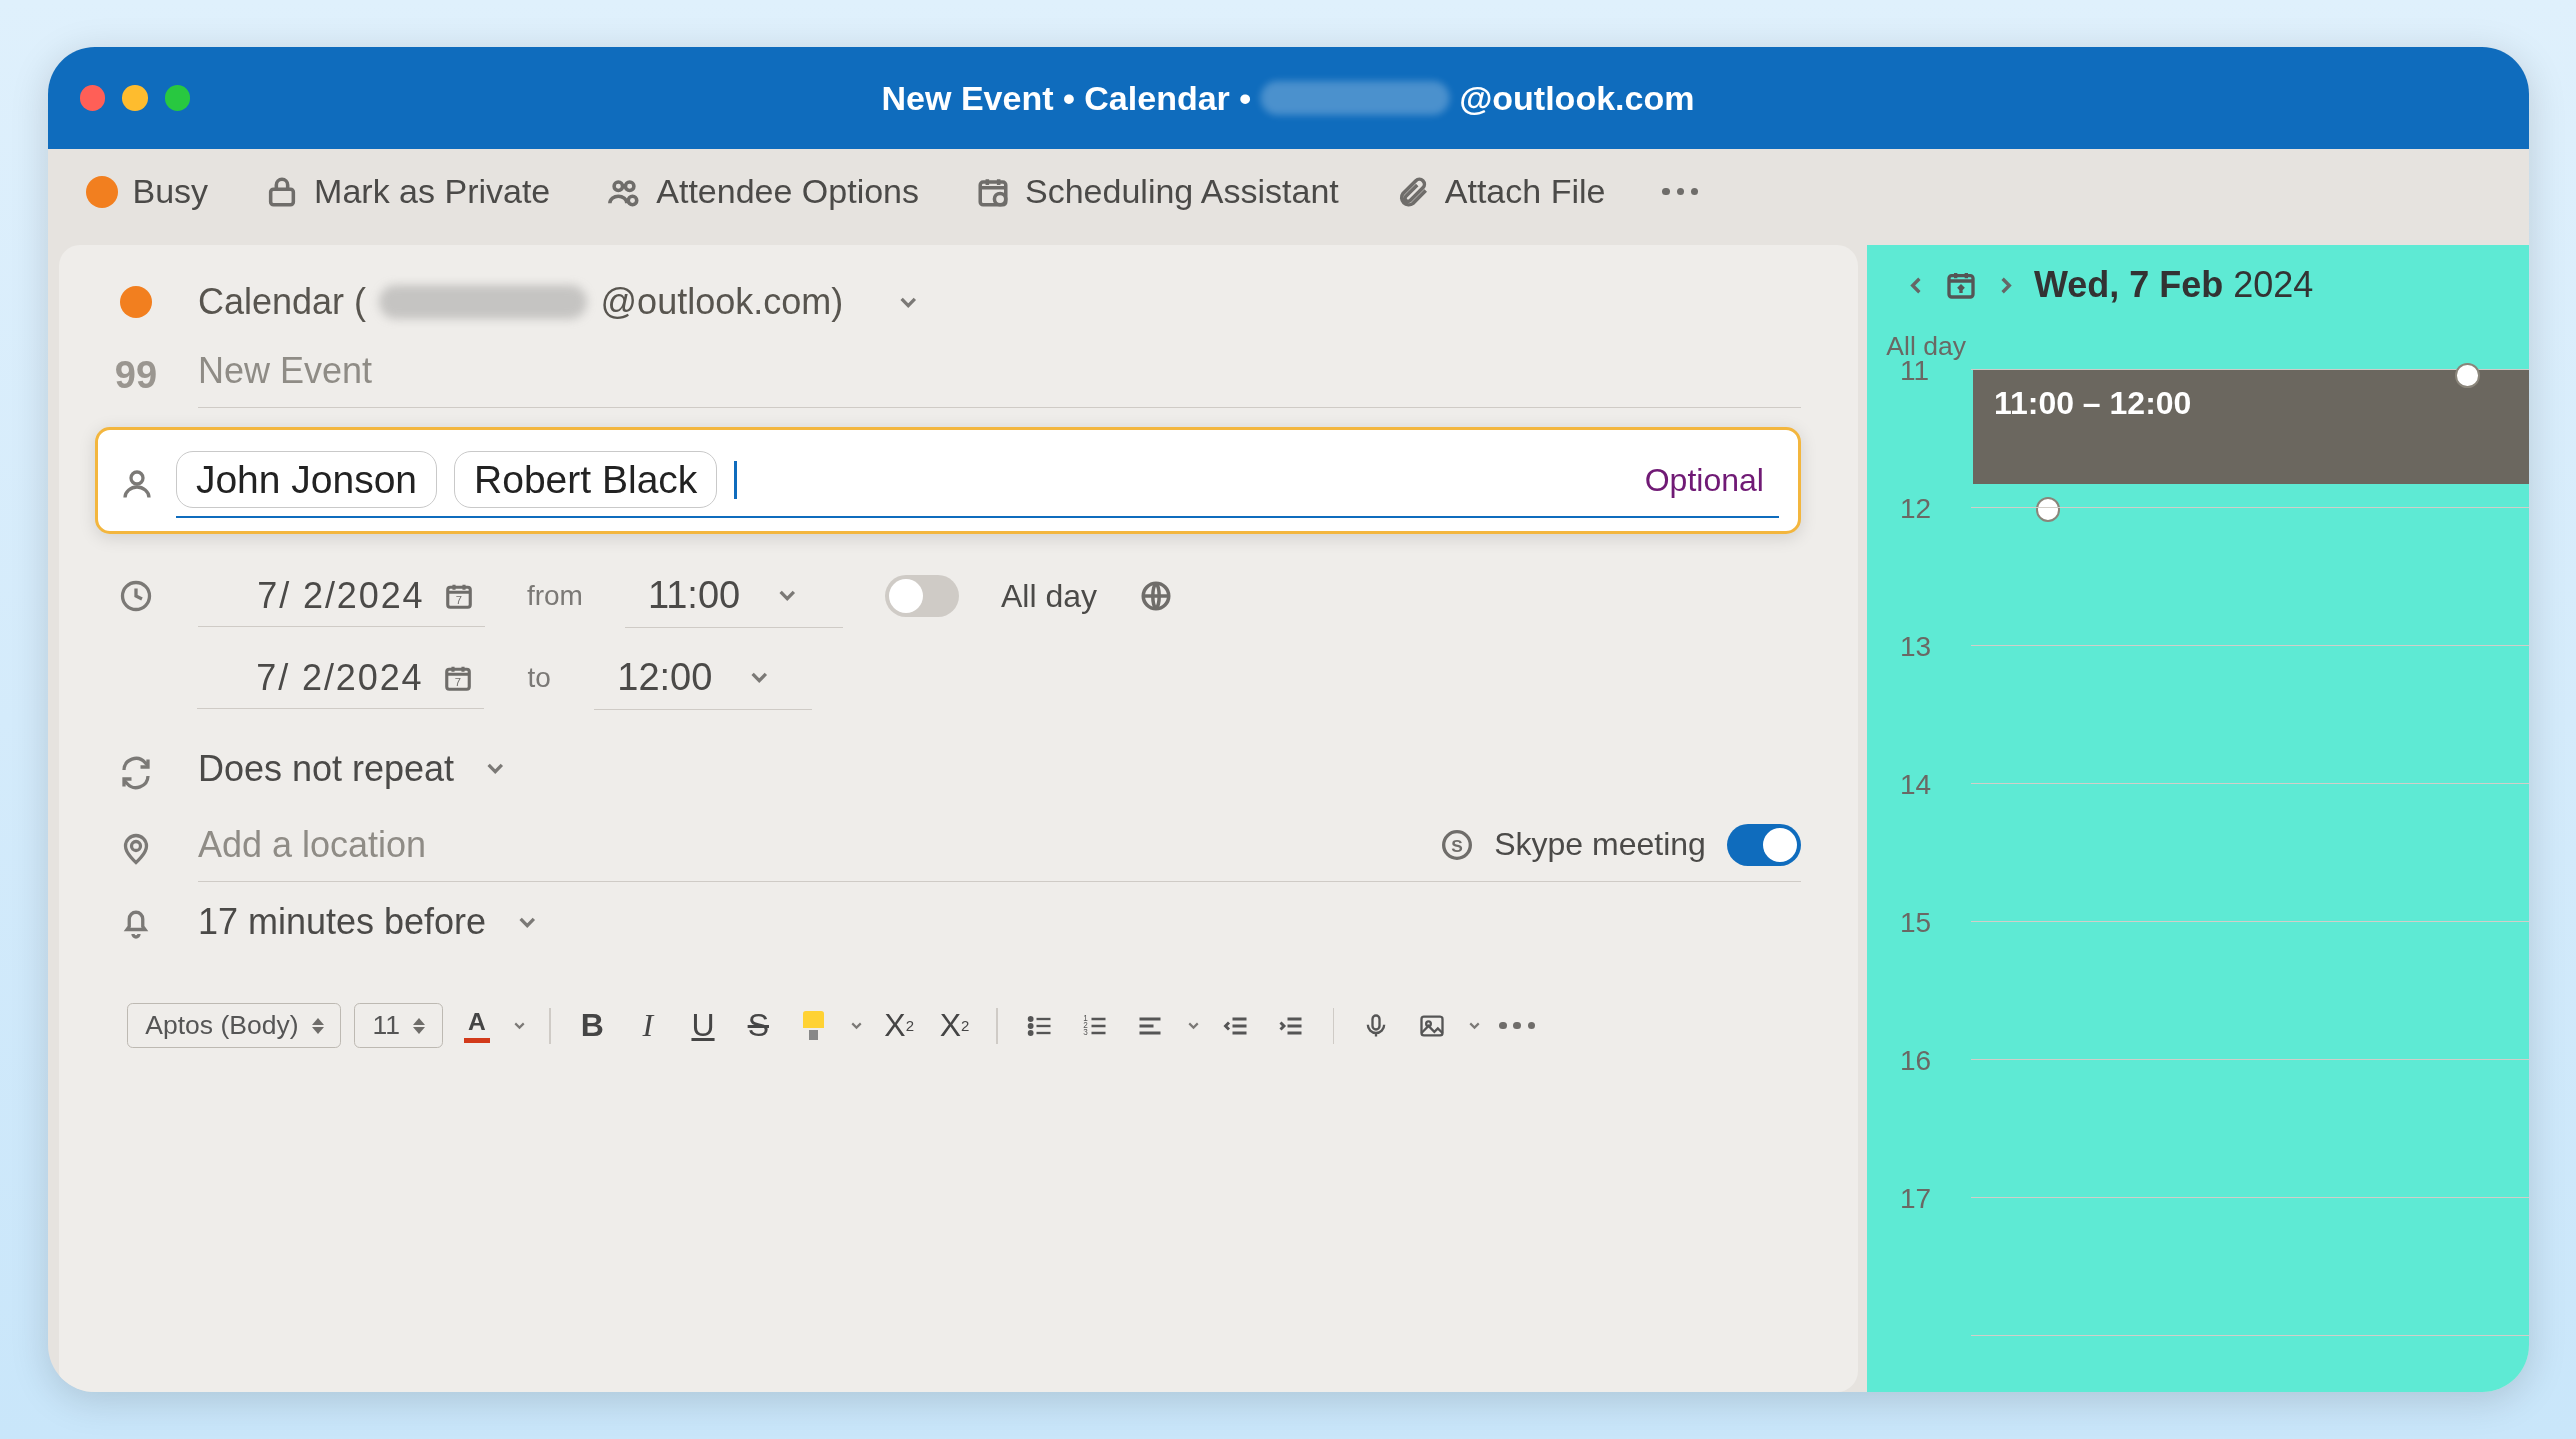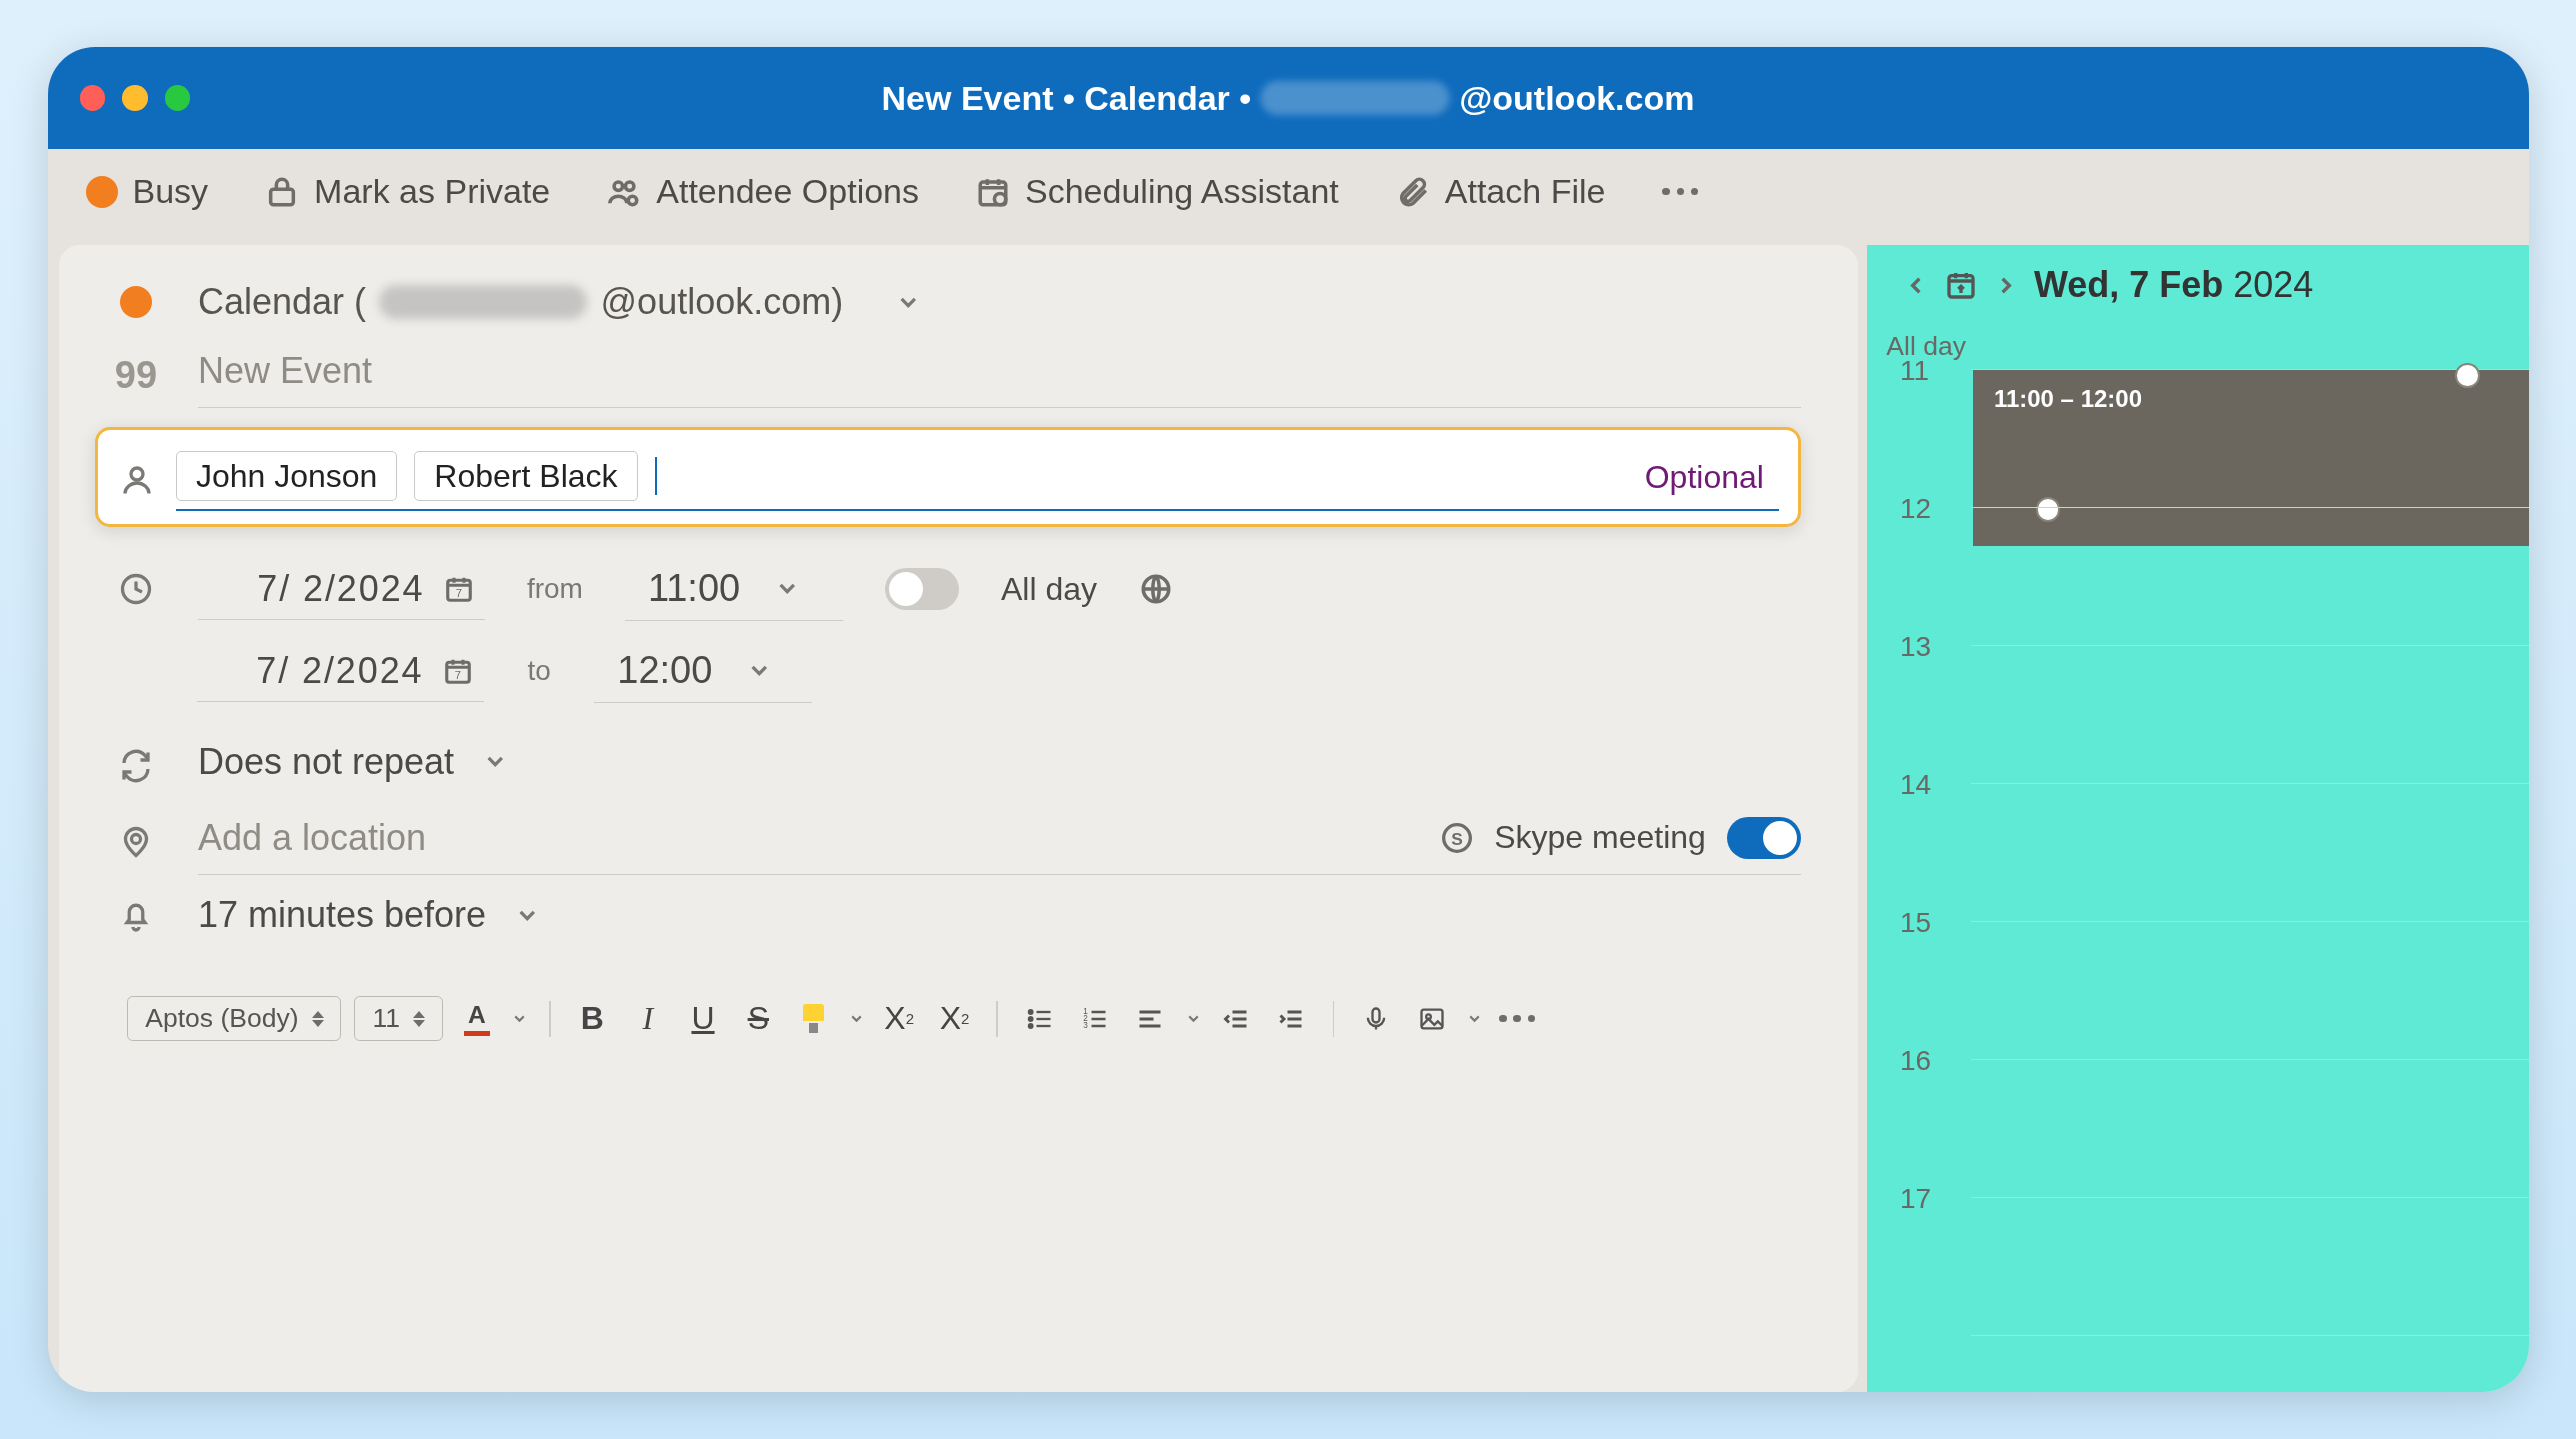--- a/index.html
+++ b/index.html
@@ -83,22 +83,22 @@
     border: 3.8px solid #f3b63e;
     background: #fff;
     border-radius: 15px;
     margin-left: -21px;
     padding: 13.3px 19px 13.3px 19px;
     box-shadow: 0 3.8px 17px rgba(0,0,0,0.12);
     display:flex; align-items:center; gap: 19px;
     position: relative;
   }
   .chip {
-    border: 1.9px solid #c9c9c9; border-radius: 5px;
-    padding: 5.7px 19px; font-size: 32px; color:#222;
+    border: 1.9px solid #c9c9c9; border-radius: 17px;
+    padding: 5.7px 19px; font-size: 39px; color:#222;
   }
   .attendees-inner { display:flex; align-items:center; gap:17px; flex:1; border-bottom:2.8px solid #0f6cbd; padding: 7.6px 0;}
   .cursor { width:2.8px; height:38px; background:#0f6cbd; }
   .optional { position:absolute; right:34px; font-size:32px; color:#701a75;}
 
   .date-line { display:flex; align-items:center; gap: 26.5px; margin-left: 81px; }
   .date-box { border-bottom: 1.9px solid #cfcbc6; padding: 9.5px 11.4px; display:flex; align-items:center; gap: 19px;}
   .date-val { font-size: 36px; color:#4b4a48; letter-spacing: 1.9px; margin-left: 48px;}
   .label-sm { font-size: 28px; color:#7b7976;}
   .time-box { border-bottom: 1.9px solid #cfcbc6; padding: 9.5px 23px; display:flex; align-items:center; gap: 34px; min-width: 218px;}
@@ -138,22 +138,22 @@
   .today-icon { width:32px;height:32px; stroke:#555; fill:none; stroke-width:2.5;}
   .day-date { font-size:36px; color:#333;}
   .day-date b { font-weight:700; }
 
   .day-grid { position:relative; padding-left: 104px; }
   .allday-row { height:47px; border-bottom:1.9px solid #cfcbc6; display:flex; align-items:center;}
   .allday-lbl { position:absolute; left: 0; width:99px; text-align:right; font-size:26.5px; color:#6a6864; top: 7.6px;}
   .hour-row { height: 138px; border-bottom: 1.4px solid #d2cec8; position:relative;}
   .hour-lbl { position:absolute; left:-71px; top:-15px; font-size:28px; color:#6a6864;}
   .event-block {
-    position:absolute; left:106px; right:0; top:47px; height:176px;
-    background:#6b675f; color:#fff; font-size:24px; font-weight:600;
+    position:absolute; left:106px; right:0; top:47px; height:114px;
+    background:#6b675f; color:#fff; font-size:32px; font-weight:600;
     display:flex; align-items:flex-start; padding: 15px 21px;
   }
   .handle { position:absolute; width:24.6px;height:24.6px; background:#fff; border:2.8px solid #8a857a; border-radius:50%;}
   .handle.top { right:49px; top:40px; }
   .handle.bot { left: 169px; top: 174px; }
 
 </style>
 </head>
 <body>
 

